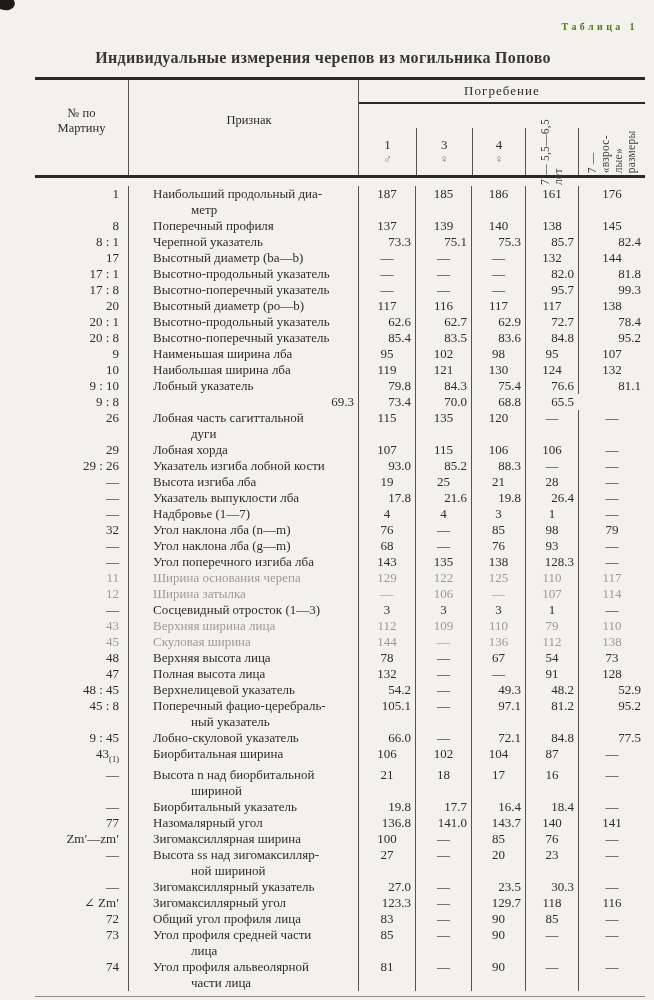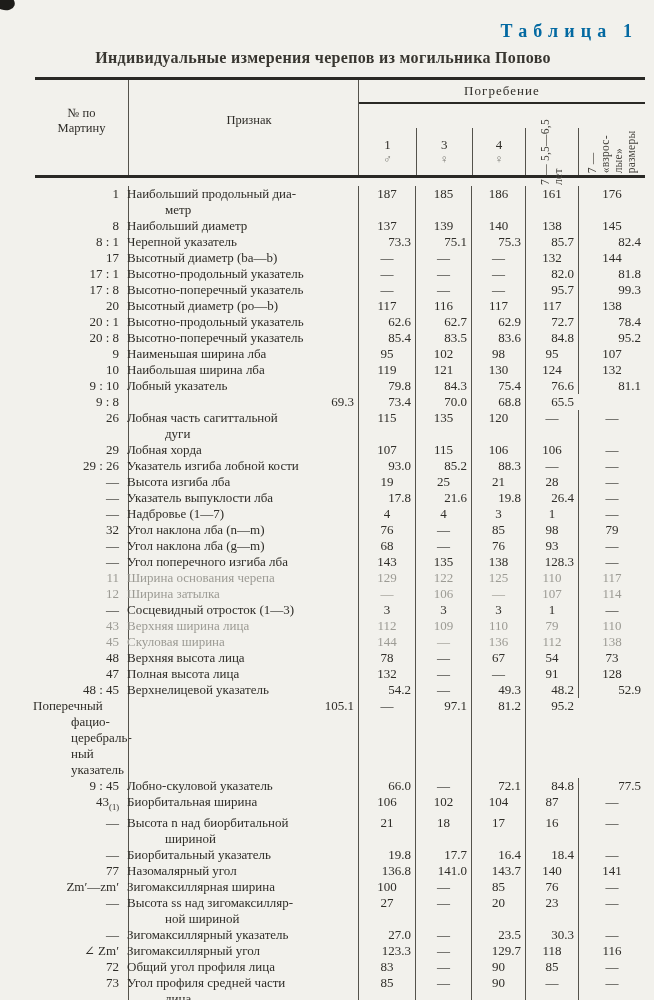--- a/index.html
+++ b/index.html
@@ -18,21 +18,21 @@
     font-family:"Liberation Serif","DejaVu Serif",serif;
     color:var(--ink);
     overflow:hidden;
   }
   .corner-smudge{
     position:absolute;left:-7px;top:-6px;width:22px;height:16px;
     background:#1d1c19;border-radius:50%;transform:rotate(18deg);
   }
   .table-label{
     position:absolute;top:21px;right:16px;
-    font-size:18px;font-weight:bold;letter-spacing:0.34em;color:#0369a1;
+    font-size:10px;font-weight:bold;letter-spacing:0.34em;color:#4d7c0f;
     white-space:nowrap;
   }
   .doc-title{
     position:absolute;top:49px;left:18px;width:610px;
     text-align:center;font-size:16px;font-weight:bold;color:#383630;
     letter-spacing:0.02em;
   }
   .ctable{
     position:absolute;left:35px;top:77px;width:610px;
     border-top:3px solid var(--ink2);
@@ -79,21 +79,21 @@
   .row{
     display:grid;
     grid-template-columns:93px 230px 57px 56px 54px 53px 67px;
     font-size:13px;line-height:16px;
   }
   .row .c{box-sizing:border-box;}
   .row .c:nth-child(n+2){border-left:1px solid var(--rule);}
   .no{text-align:right;padding-right:9px;white-space:nowrap;}
   .no sub{font-size:8.5px;}
   .feat{
-    padding-left:36px;padding-right:2px;text-indent:-38px;
+    padding-left:62px;padding-right:2px;text-indent:-38px;
     white-space:pre-line;
   }
   .val{text-align:center;}
   .val.dec{text-align:right;padding-right:4px;}
   .faded{color:var(--faded);}
 </style>
 </head>
 <body>
 
 <div class="page">
@@ -146,21 +146,21 @@
           <div class="c feat">Наибольший продольный диа-
 метр</div>
           <div class="c val">187</div>
           <div class="c val">185</div>
           <div class="c val">186</div>
           <div class="c val">161</div>
           <div class="c val">176</div>
         </div>
         <div class="row">
           <div class="c no">8</div>
-          <div class="c feat">Наибольший диаметр</div>
+          <div class="c feat">Поперечный профиля</div>
           <div class="c val">137</div>
           <div class="c val">139</div>
           <div class="c val">140</div>
           <div class="c val">138</div>
           <div class="c val">145</div>
         </div>
         <div class="row">
           <div class="c no">8 : 1</div>
           <div class="c feat">Черепной указатель</div>
           <div class="c val dec">73.3</div>
@@ -406,20 +406,21 @@
         <div class="row">
           <div class="c no">48 : 45</div>
           <div class="c feat">Верхнелицевой указатель</div>
           <div class="c val dec">54.2</div>
           <div class="c val">—</div>
           <div class="c val dec">49.3</div>
           <div class="c val dec">48.2</div>
           <div class="c val dec">52.9</div>
         </div>
         <div class="row">
+          <div class="c no">45 : 8</div>
           <div class="c feat">Поперечный фацио-церебраль-
 ный указатель</div>
           <div class="c val dec">105.1</div>
           <div class="c val">—</div>
           <div class="c val dec">97.1</div>
           <div class="c val dec">81.2</div>
           <div class="c val dec">95.2</div>
         </div>
         <div class="row">
           <div class="c no">9 : 45</div>

